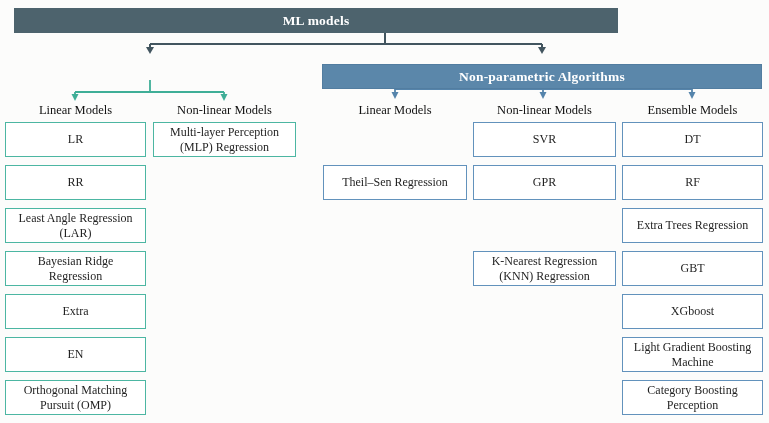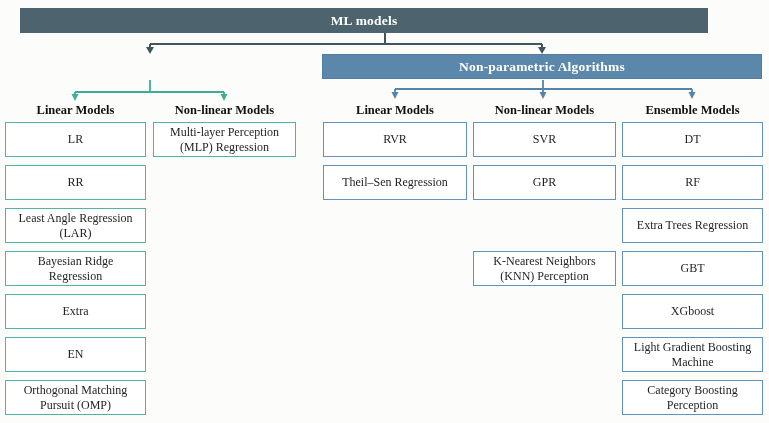--- a/index.html
+++ b/index.html
@@ -18,31 +18,31 @@
   .bluec path{stroke:var(--connector-blue,#5584ab);stroke-width:1.8;fill:none;}
   .bluec polygon{fill:var(--connector-blue,#5584ab);}
 
   .bar{
     position:absolute;z-index:2;
     display:flex;align-items:center;justify-content:center;
     color:var(--header-text,#fff);
     font-weight:bold;font-size:13.5px;letter-spacing:.2px;
     box-sizing:border-box;
   }
-  .bar.root{left:20px;top:8px;width:688px;height:25px;
+  .bar.root{left:14px;top:8px;width:604px;height:25px;
     background:var(--root-bar,#4d636d);border:1px solid var(--root-bar,#4d636d);}
   .bar.parametric{left:5px;top:54px;width:290px;height:25px;
     background:var(--parametric-fill,#50b79c);border:1.5px solid var(--parametric-border,#3fae92);}
-  .bar.nonparametric{left:322px;top:54px;width:440px;height:25px;
+  .bar.nonparametric{left:322px;top:64px;width:440px;height:25px;
     background:var(--nonparametric-fill,#5b87aa);border:1.5px solid var(--nonparametric-border,#527da0);}
 
   .colhead{
     position:absolute;z-index:2;top:102px;height:16px;
     display:flex;align-items:center;justify-content:center;
-    font-weight:bold;font-size:12.5px;color:var(--heading-text,#111);
+    font-weight:normal;font-size:12.5px;color:var(--heading-text,#111);
     white-space:nowrap;
     text-align:center;
   }
   .box{
     position:absolute;z-index:2;height:35px;
     display:flex;align-items:center;justify-content:center;
     text-align:center;background:#fff;
     font-size:12px;line-height:1.18;color:var(--box-text,#1f1f1f);
     box-sizing:border-box;padding:1px 5px;
   }
@@ -106,26 +106,25 @@
   <div class="box tealb c1 r1">LR</div>
   <div class="box tealb c1 r2">RR</div>
   <div class="box tealb c1 r3">Least Angle Regression (LAR)</div>
   <div class="box tealb c1 r4">Bayesian Ridge Regression</div>
   <div class="box tealb c1 r5">Extra</div>
   <div class="box tealb c1 r6">EN</div>
   <div class="box tealb c1 r7">Orthogonal Matching Pursuit (OMP)</div>
 
   <div class="box tealb c2 r1">Multi-layer Perception (MLP) Regression</div>
 
-  <div class="box blueb c3 r1">RVR</div>
   <div class="box blueb c3 r2">Theil–Sen Regression</div>
 
   <div class="box blueb c4 r1">SVR</div>
   <div class="box blueb c4 r2">GPR</div>
-  <div class="box blueb c4 r4">K-Nearest Neighbors (KNN) Perception</div>
+  <div class="box blueb c4 r4">K-Nearest Regression (KNN) Regression</div>
 
   <div class="box blueb c5 r1">DT</div>
   <div class="box blueb c5 r2">RF</div>
   <div class="box blueb c5 r3">Extra Trees Regression</div>
   <div class="box blueb c5 r4">GBT</div>
   <div class="box blueb c5 r5">XGboost</div>
   <div class="box blueb c5 r6">Light Gradient Boosting Machine</div>
   <div class="box blueb c5 r7">Category Boosting Perception</div>
 
 </div>

